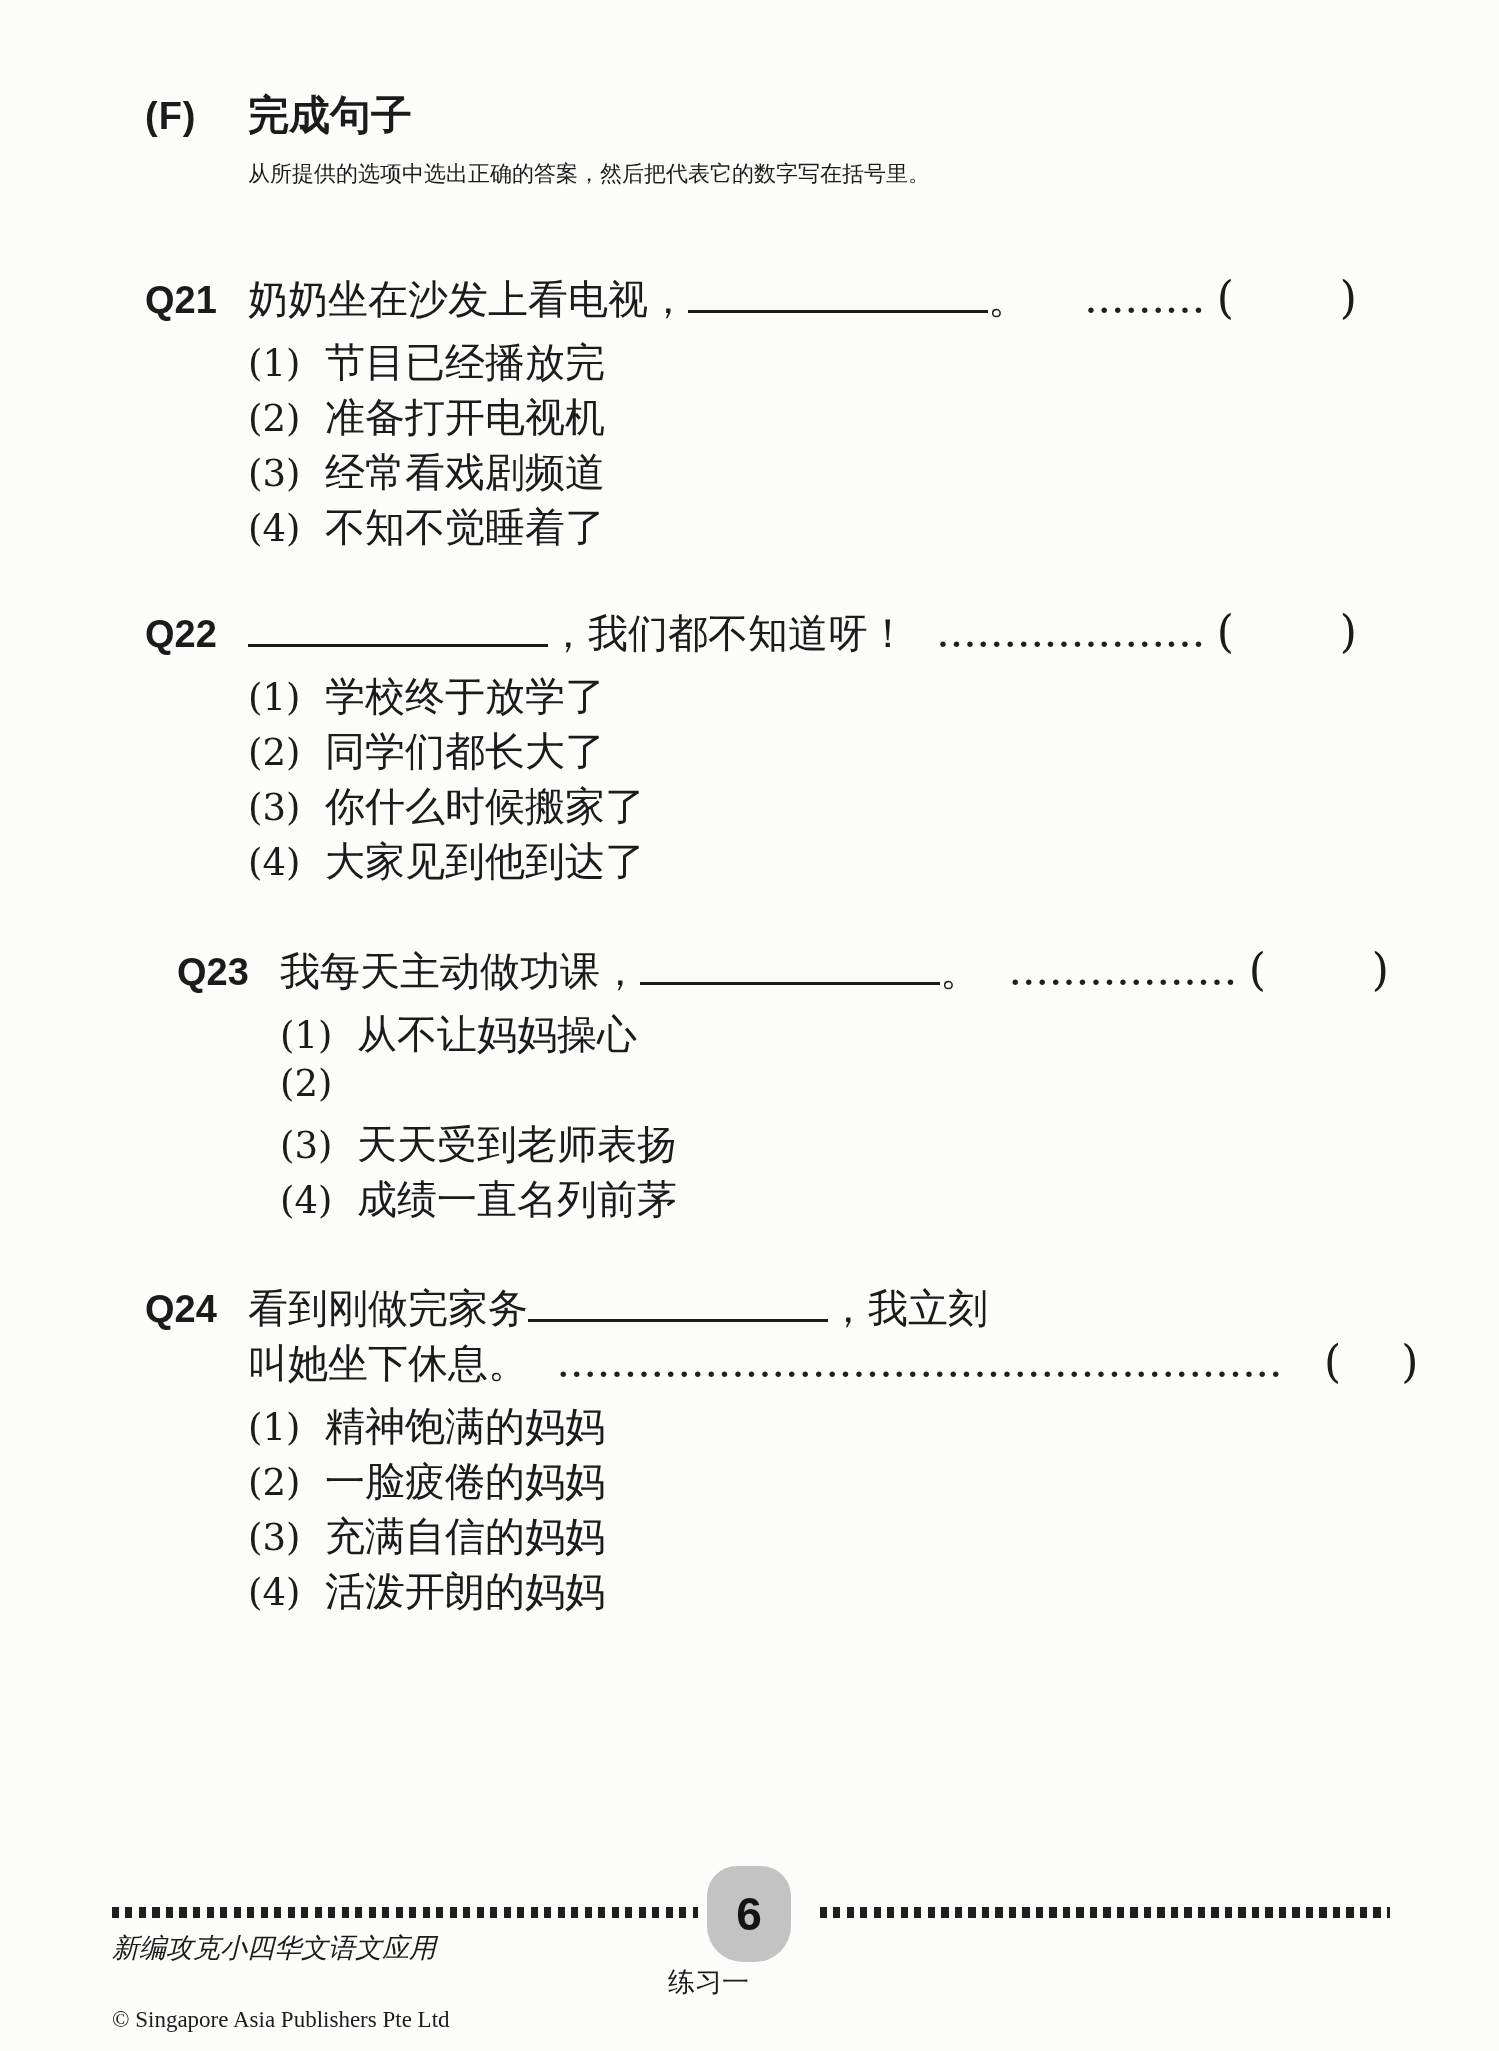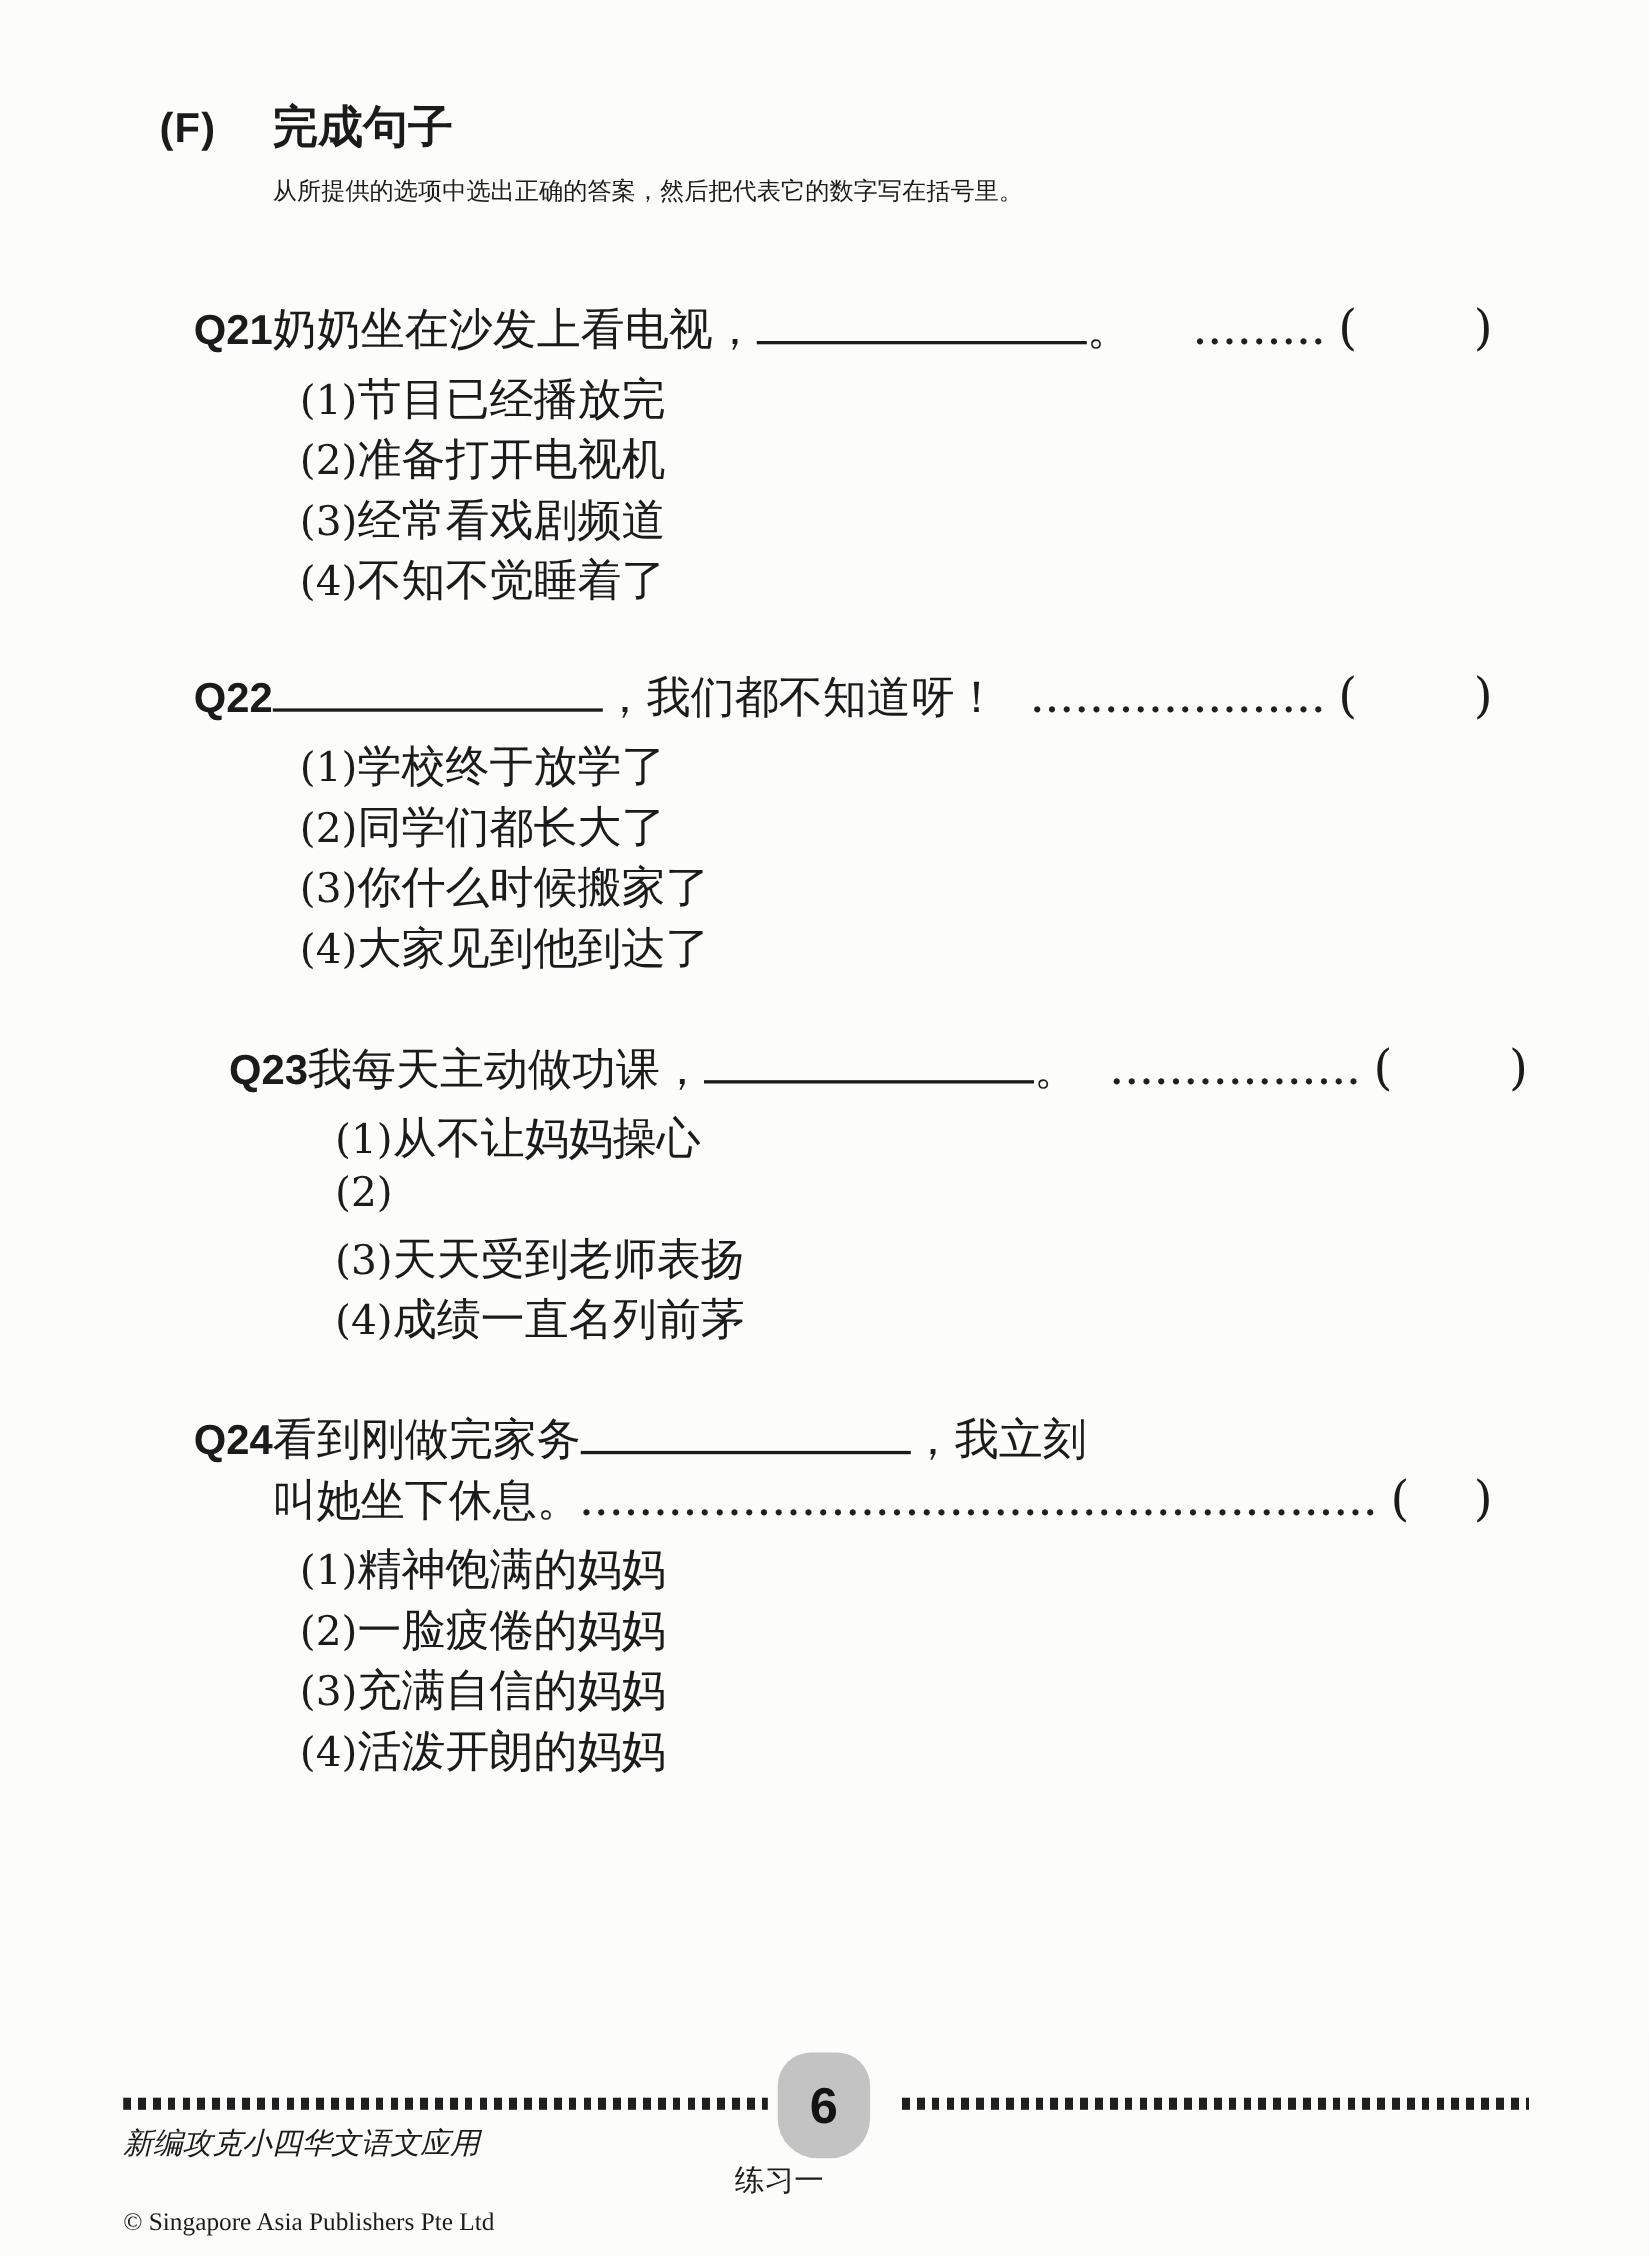--- a/index.html
+++ b/index.html
@@ -27,21 +27,21 @@
     font-family: "Liberation Sans", sans-serif;
     font-weight: 700; font-size: 41px; text-align: right;
   }
   .instruction {
     margin-left: 103px; margin-top: 16px;
     font-family: "Liberation Sans", sans-serif;
     font-size: 22px; white-space: nowrap;
   }
 
   
-  .question { position: absolute; left: 145px; width: 1212px; text-align: right; }
+  .question { position: absolute; left: 145px; width: 1212px; }
   .q21 { top: 272px; }
   .q22 { top: 606px; }
   .q23 { top: 944px; margin-left: 32px; }
   .q24 { top: 1281px; }
 
   .stem-row {
     display: flex; align-items: baseline;
     font-size: 40px; height: 55px; white-space: nowrap;
   }
   .q-label {
@@ -64,21 +64,21 @@
   .paren-gap { display: inline-block; width: 106px; }
 
   .options { margin-top: 8px; }
   .option-row {
     display: flex; align-items: baseline;
     padding-left: 103px; height: 55px; white-space: nowrap;
   }
   .option-marker { width: 77px; flex: none; font-size: 37px; }
   .option-text { font-size: 40px; }
 
-  .stem-row.line2 { padding-left: 103px; }
+  .stem-row.line2 { padding-left: 103px; gap: 30px; }
 
   
   .footer-rule {
     position: absolute; top: 1907px; height: 11px;
     background: repeating-linear-gradient(to right, #1f1f1f 0 7px, transparent 7px 13.5px);
   }
   .footer-rule.left  { left: 112px; width: 586px; }
   .footer-rule.right { left: 820px; width: 570px; }
   .page-badge {
     position: absolute; left: 707px; top: 1866px;

